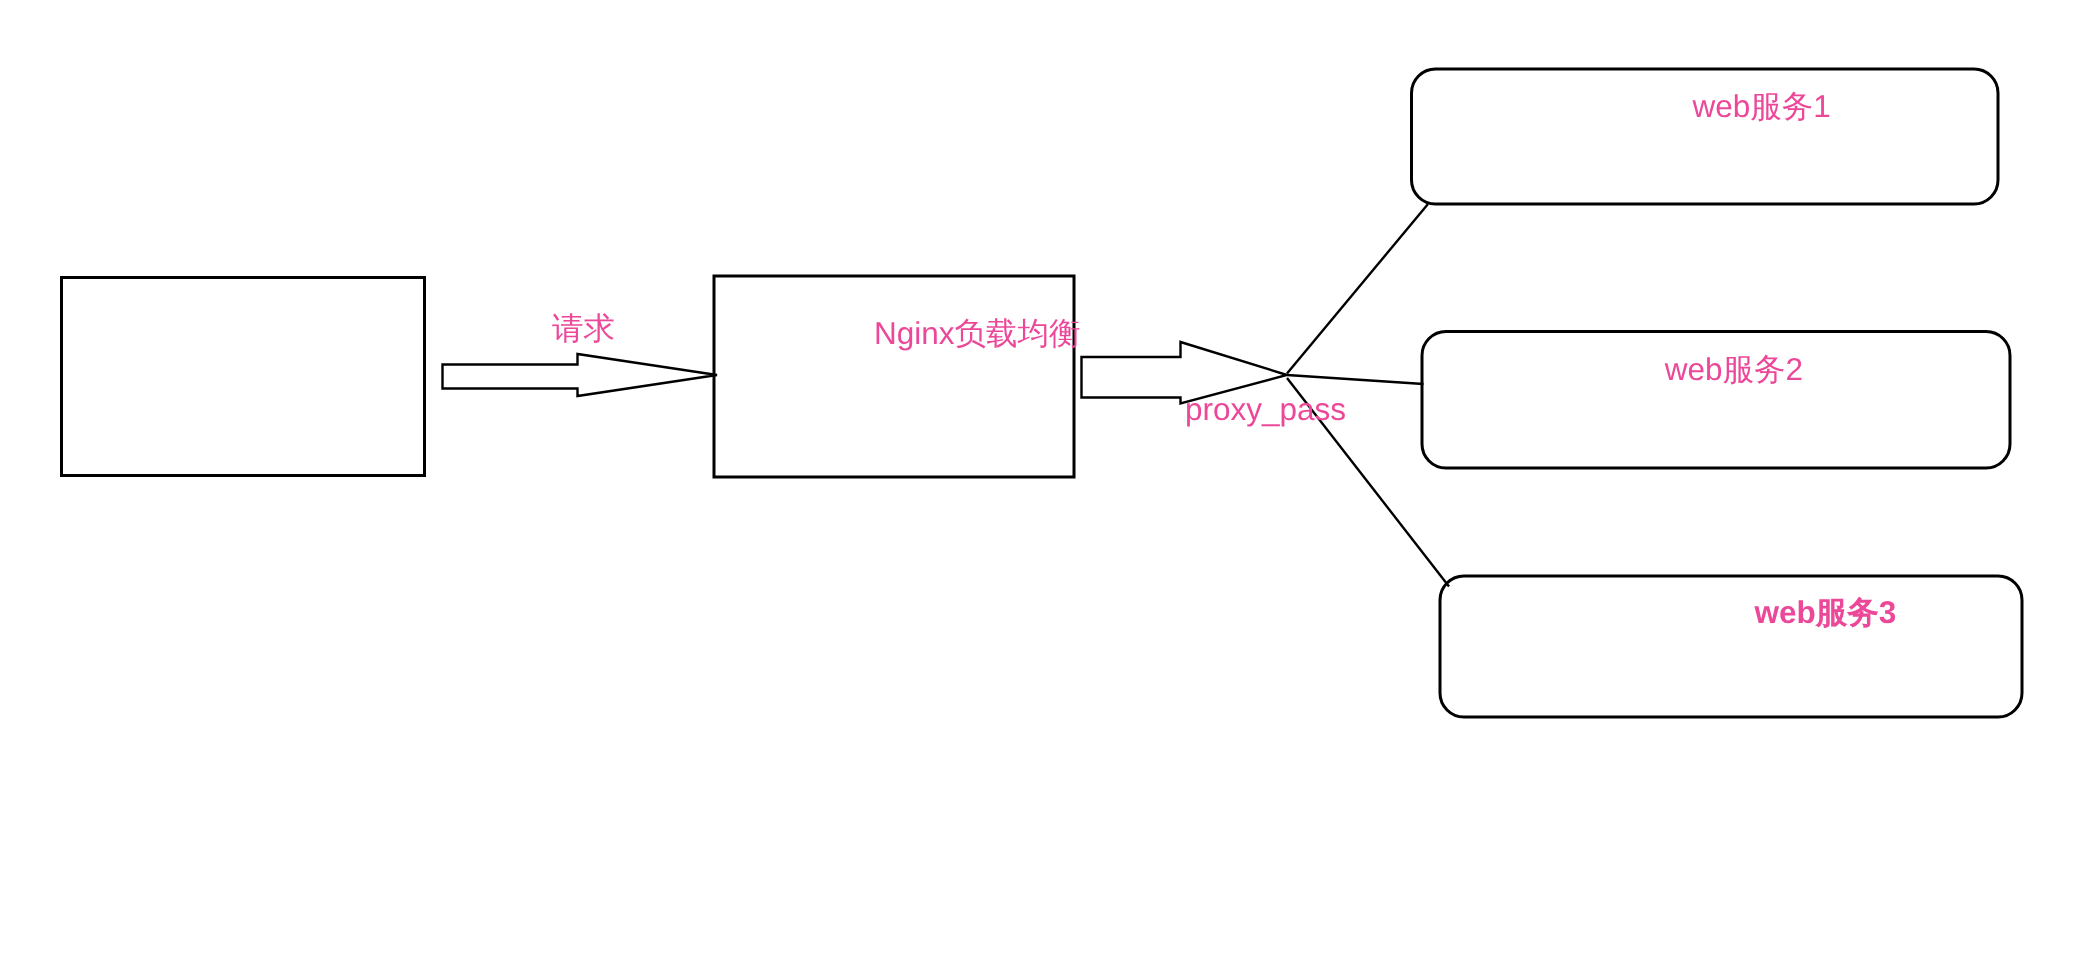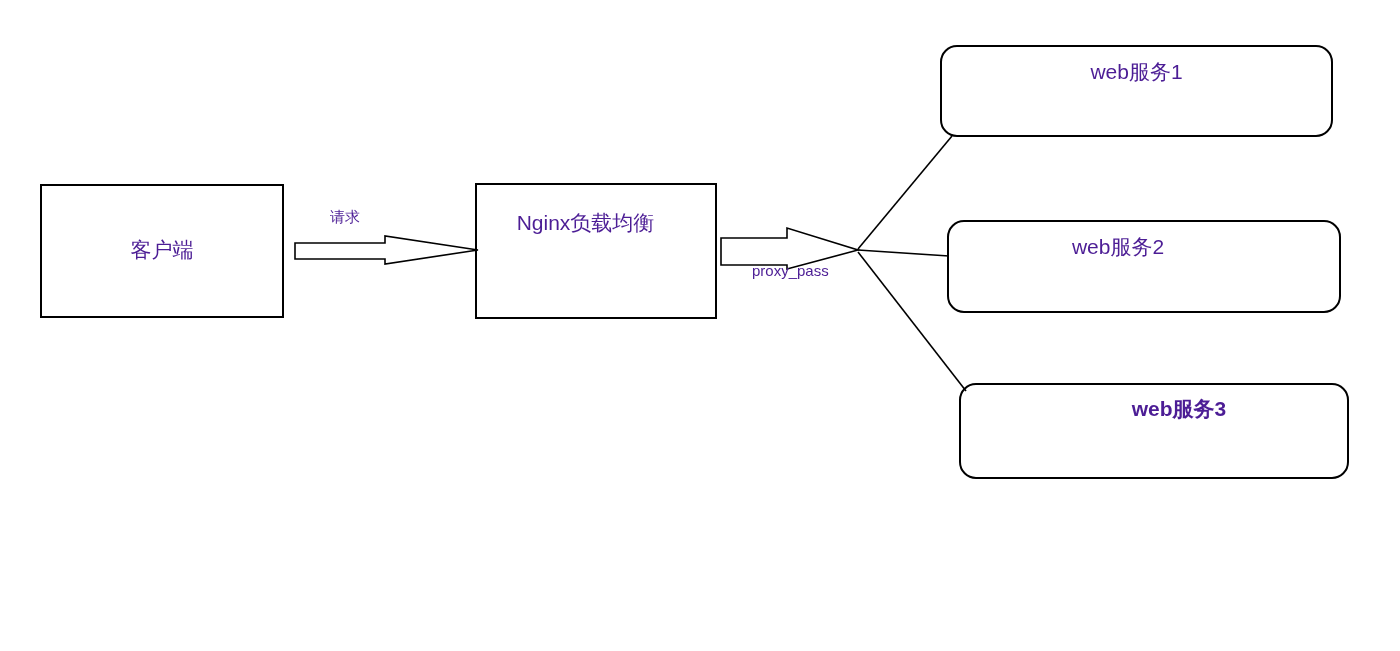--- a/index.html
+++ b/index.html
@@ -20,30 +20,31 @@
   }
   #vector-layer {
     position: absolute;
     left: 0;
     top: 0;
     width: 1400px;
     height: 651px;
   }
   .node-label {
     position: absolute;
-    color: #4c1d95;
+    color: #ec4899;
     white-space: nowrap;
     line-height: 1;
+    margin-left: 38px;
   }
   .box-label {
     font-size: 21px;
     text-align: center;
   }
   .edge-label {
-    font-size: 15px;
+    font-size: 21px;
   }
   .hit {
     position: absolute;
   }
 </style>
 </head>
 <body>
 
 <div id="canvas">
 
@@ -78,23 +79,22 @@
              Z" fill="#ffffff" stroke="#000000" stroke-width="1.6" stroke-linejoin="miter"></path>
 
     <line x1="858" y1="249" x2="952" y2="136" stroke="#000000" stroke-width="1.6"></line>
 
     <line x1="858" y1="250" x2="949" y2="256" stroke="#000000" stroke-width="1.6"></line>
 
     <line x1="858" y1="252" x2="966" y2="391" stroke="#000000" stroke-width="1.6"></line>
 
   </svg>
 
-  <div class="node-label box-label" style="left:41px; top:239px; width:242px;">客户端</div>
 
-  <div class="node-label box-label" style="left:460px; top:212px; width:251px;">Nginx负载均衡</div>
+  <div class="node-label box-label" style="left:488px; top:212px; width:251px;">Nginx负载均衡</div>
 
   <div class="node-label box-label" style="left:941px; top:61px; width:391px;">web服务1</div>
 
   <div class="node-label box-label" style="left:948px; top:236px; width:340px;">web服务2</div>
 
   <div class="node-label box-label" style="left:960px; top:398px; width:438px;font-weight:bold;">web服务3</div>
 
   <div class="node-label edge-label" style="left:330px; top:209px;">请求</div>
 
   <div class="node-label edge-label" style="left:752px; top:263px;">proxy_pass</div>

